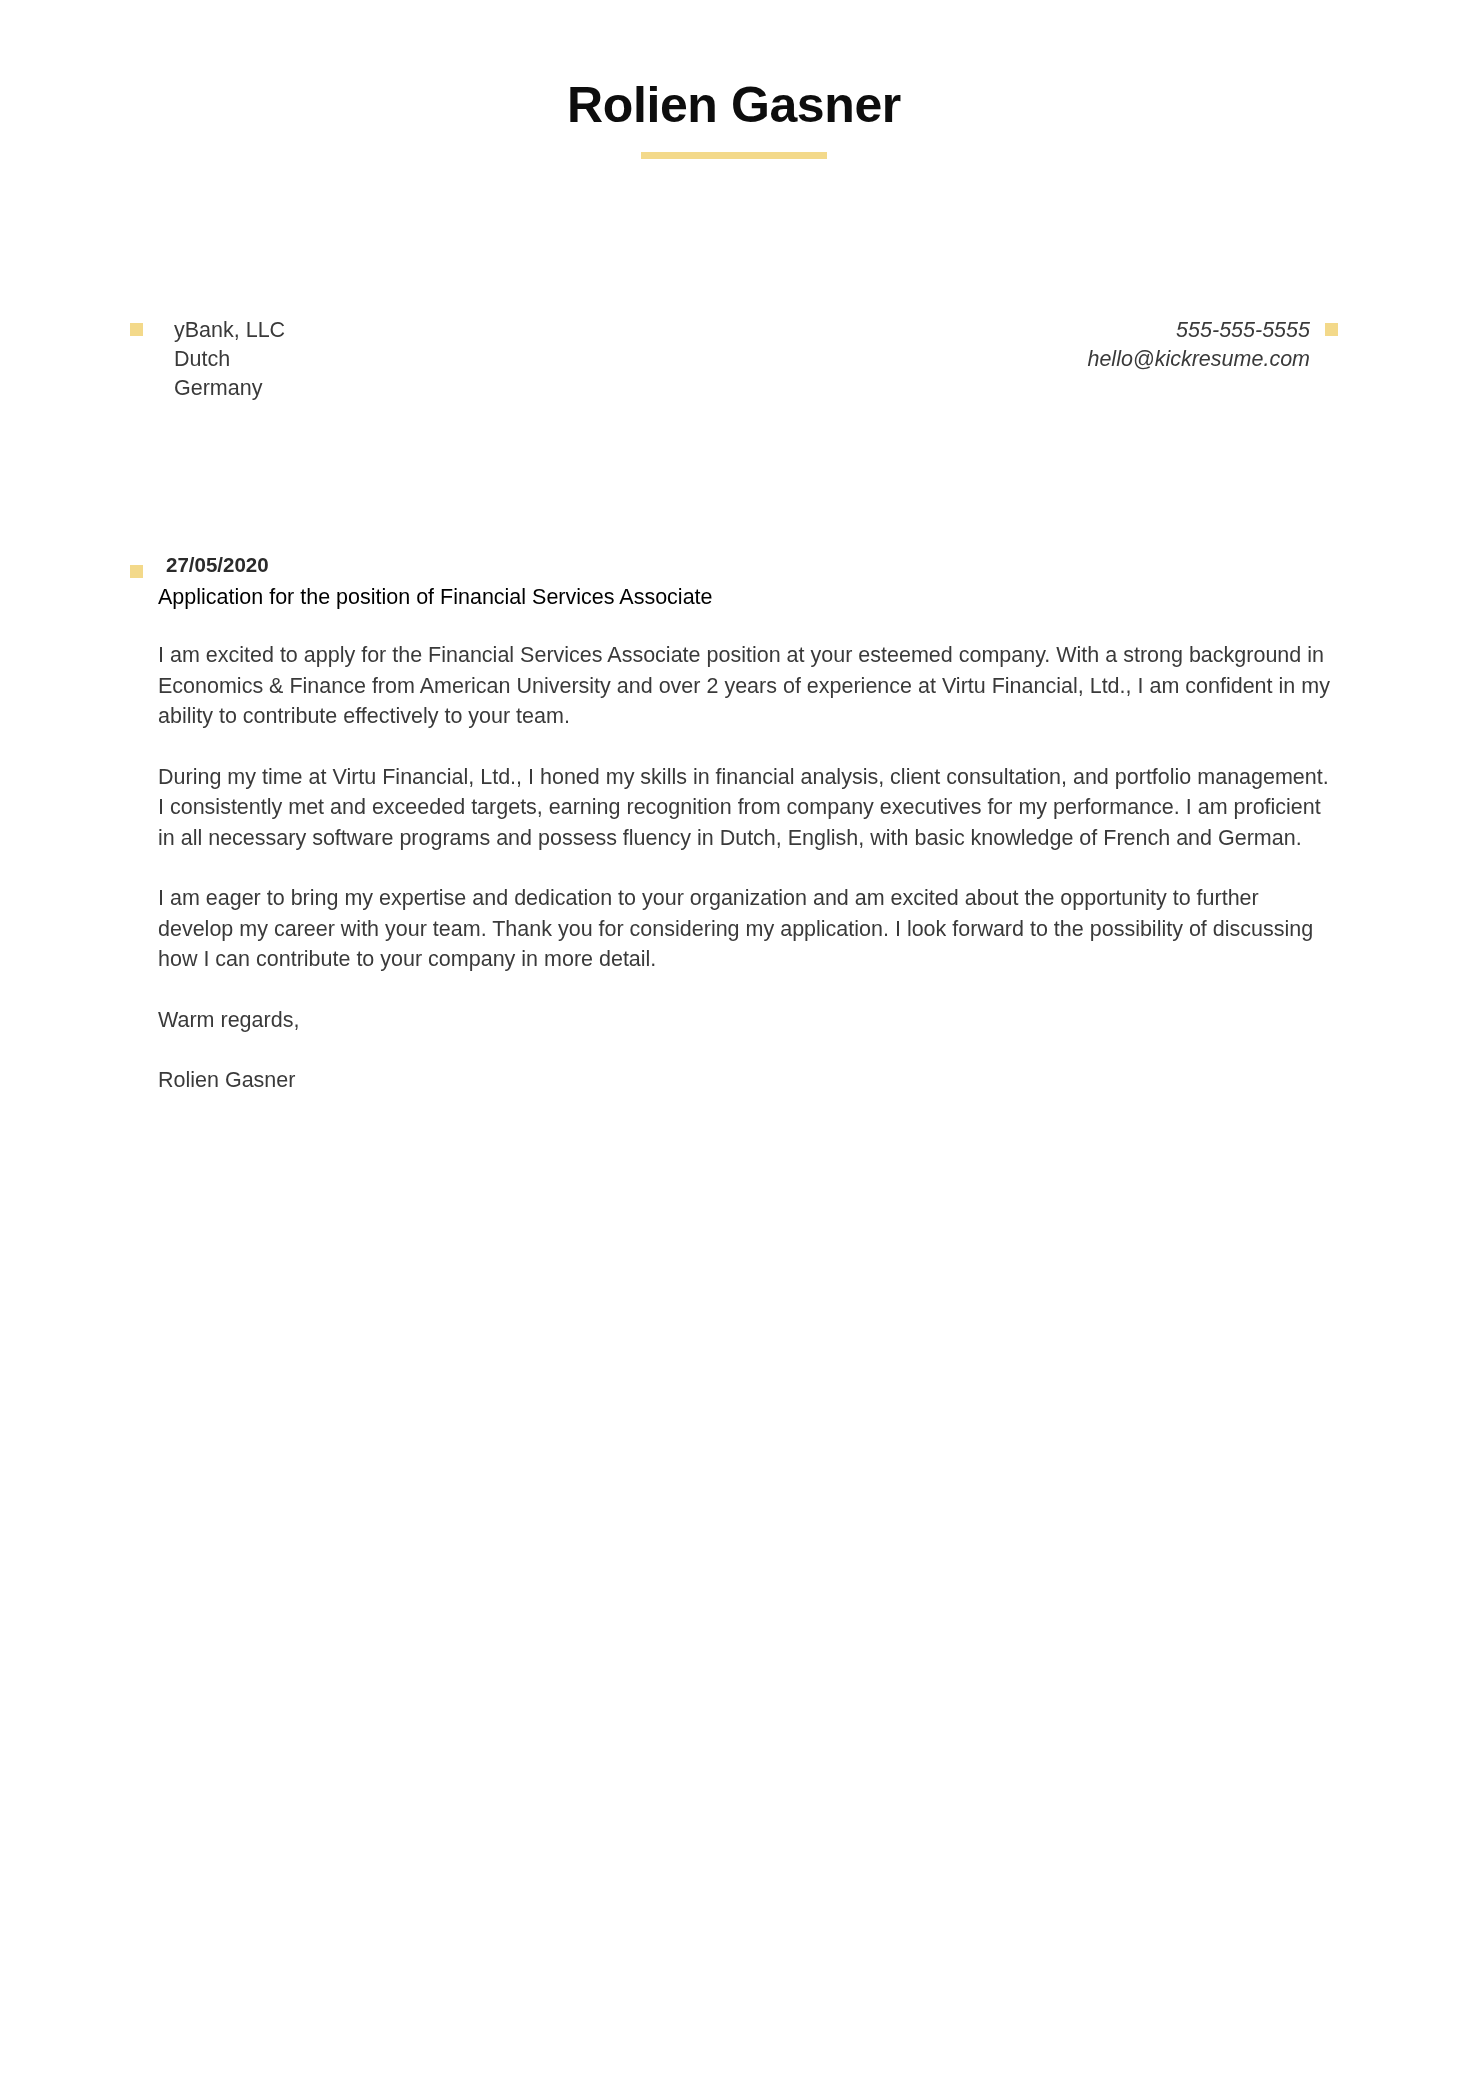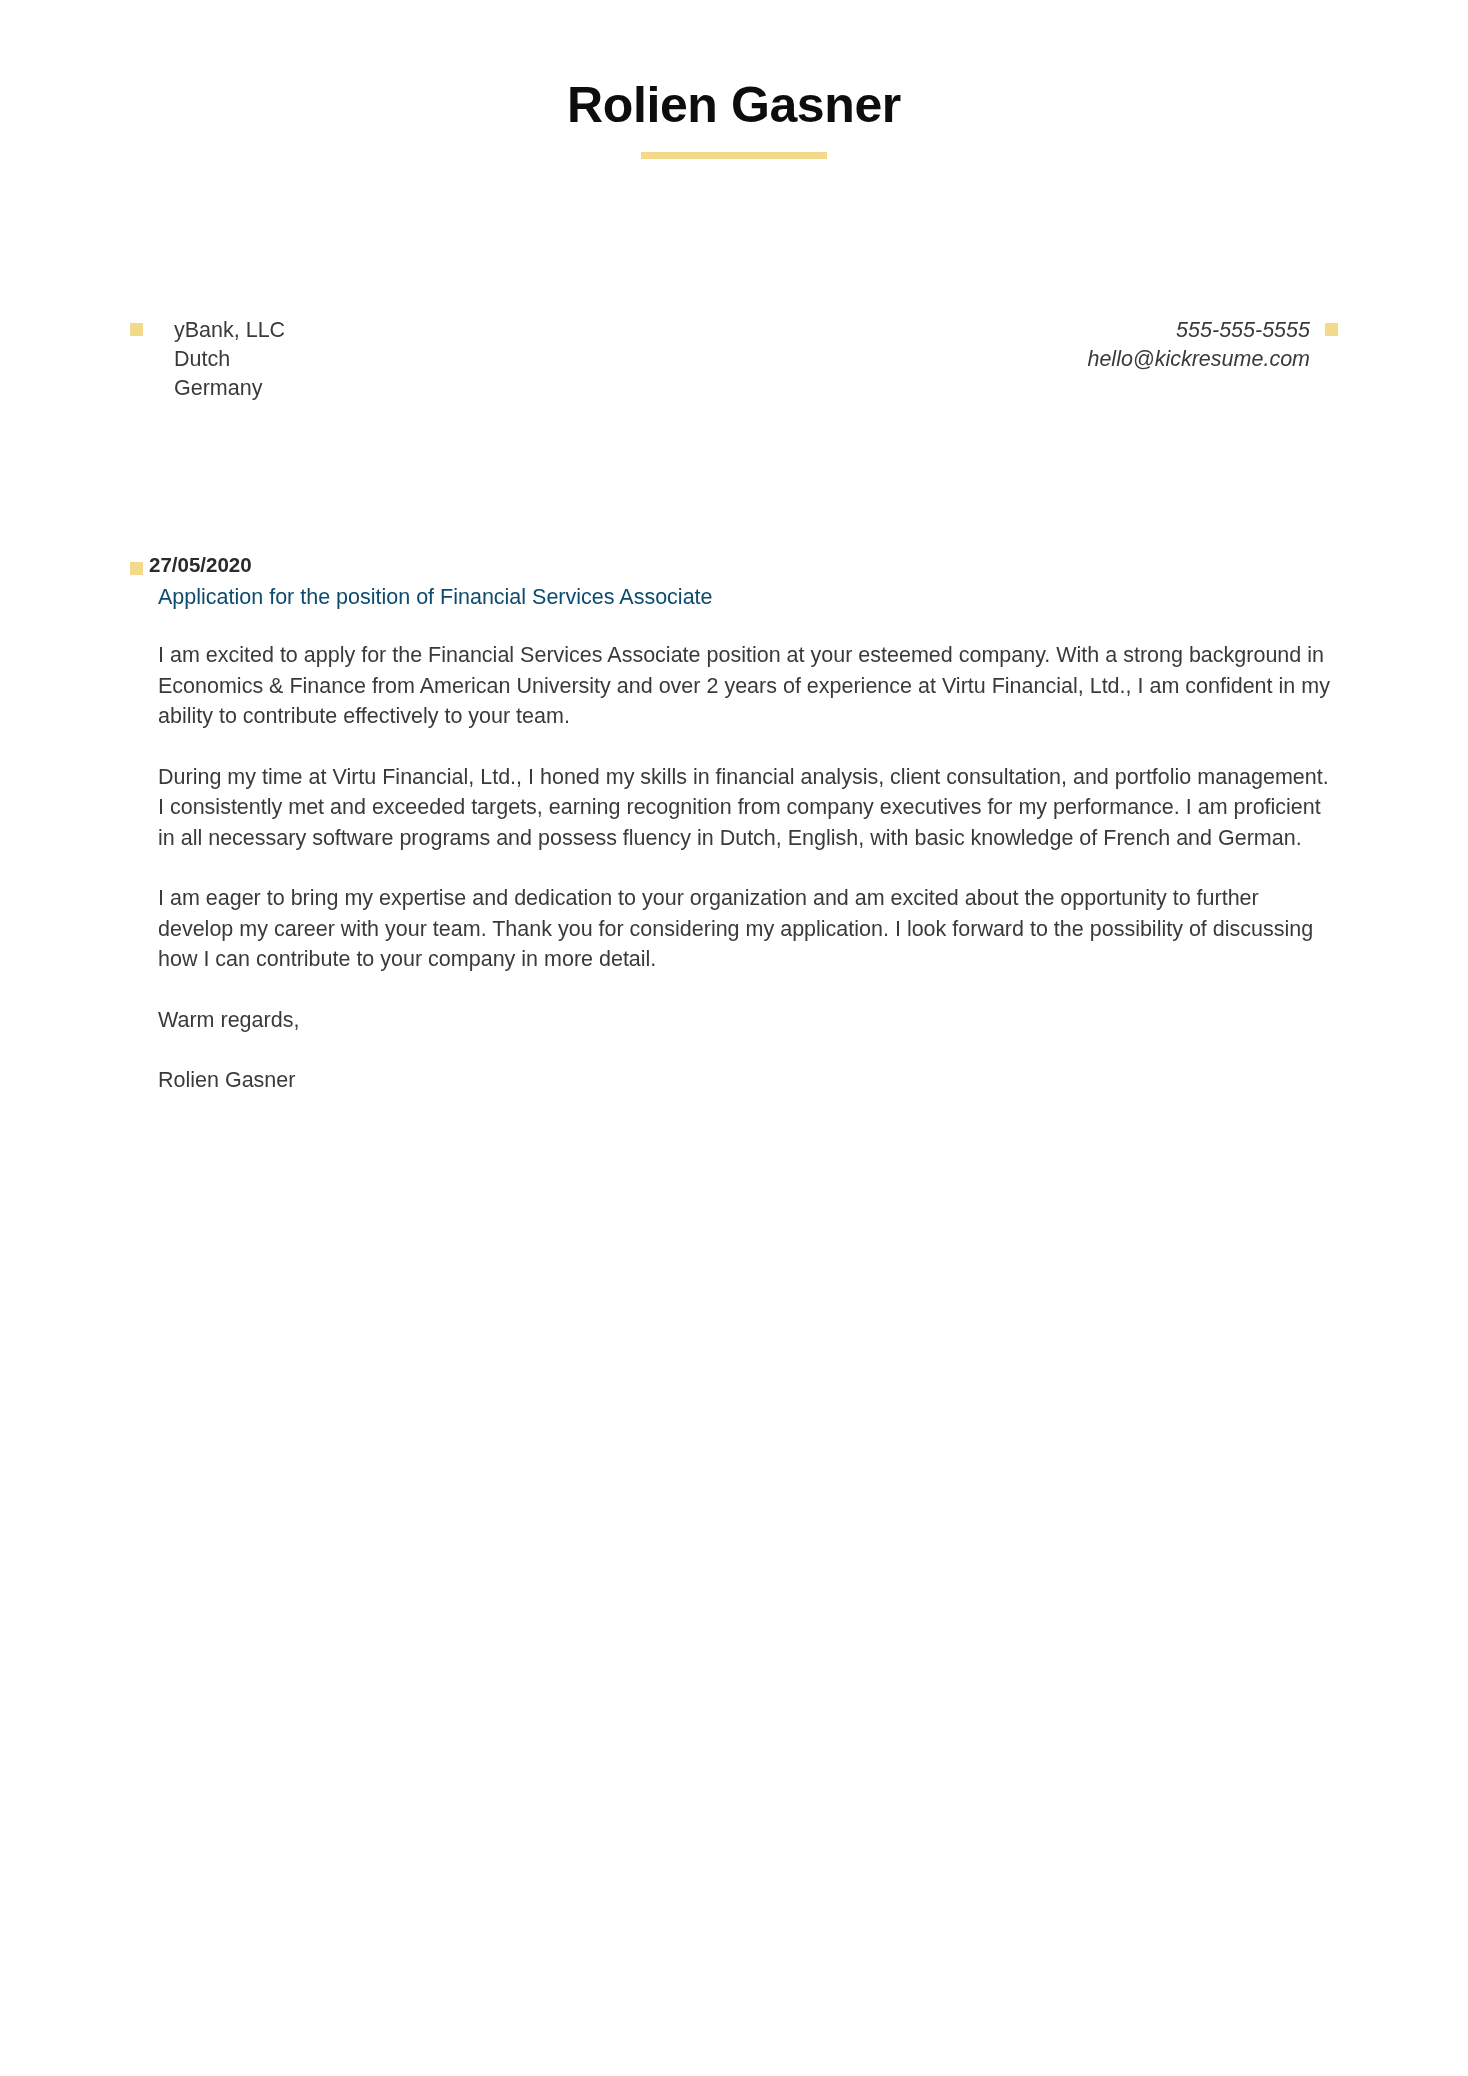--- a/index.html
+++ b/index.html
@@ -97,39 +97,39 @@
   
   .letter {
     position: absolute;
     top: 552px;
     left: 130px;
     width: 1208px;
   }
 
   .date-row {
     display: flex;
-    align-items: center;
-    gap: 6px;
+    align-items: flex-end;
+    gap: 23px;
   }
 
   .date-row .accent-square { margin-top: 6px; }
 
   .letter-date {
     font-size: 20.5px;
     font-weight: bold;
     line-height: 26px;
     color: #2b2b2b;
   }
 
   .subject-line {
     margin-top: 4px;
     margin-left: 28px;
     font-size: 21.5px;
     line-height: 30px;
-    color: #0c4a6e;
+    color: #000000;
   }
 
   .letter-body {
     margin-left: 28px;
     margin-top: 28px;
   }
 
   .letter-body p {
     margin: 0 0 30px 0;
     font-size: 21.5px;

